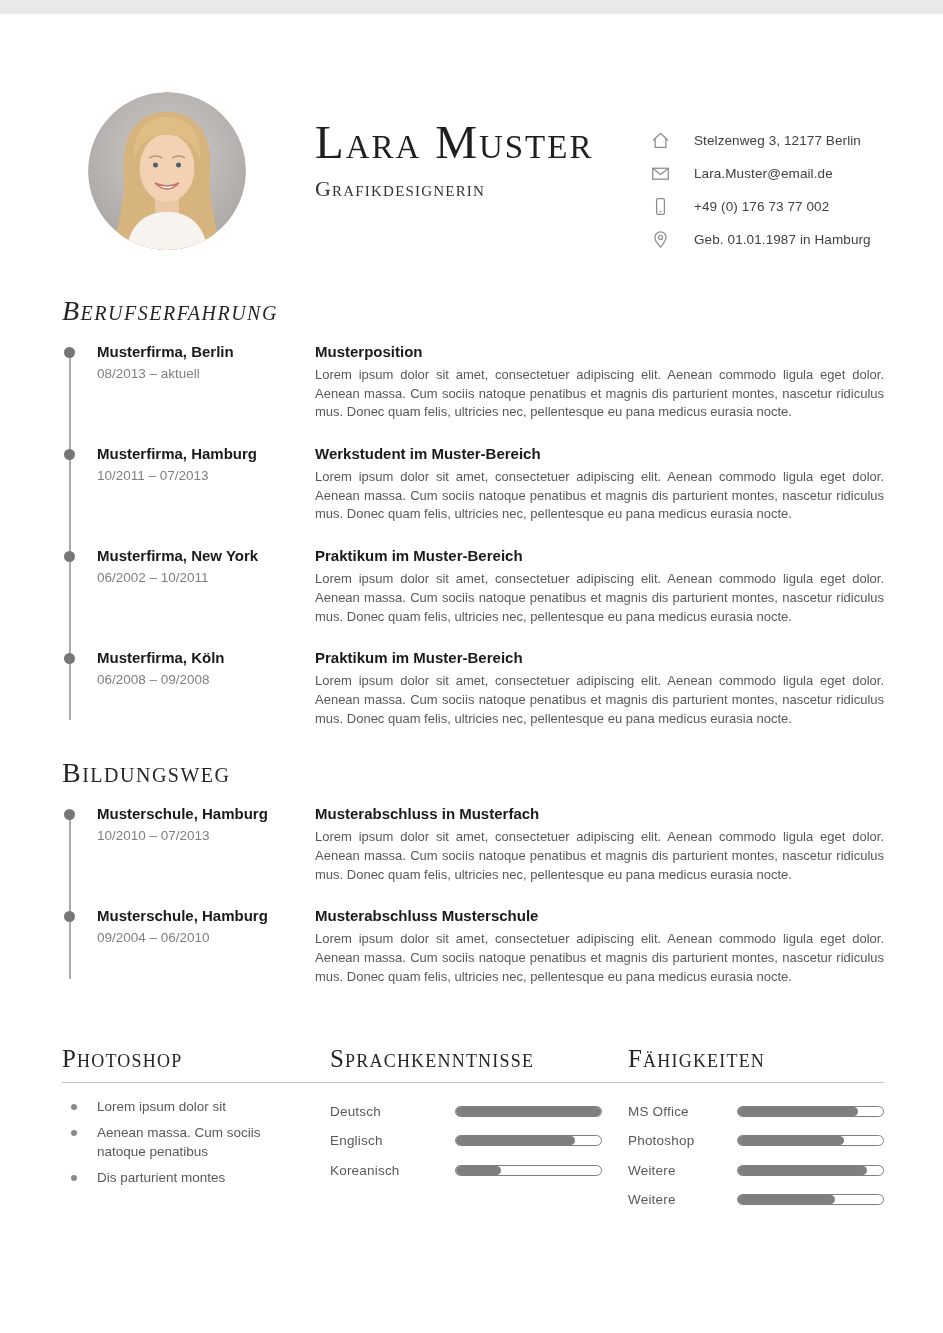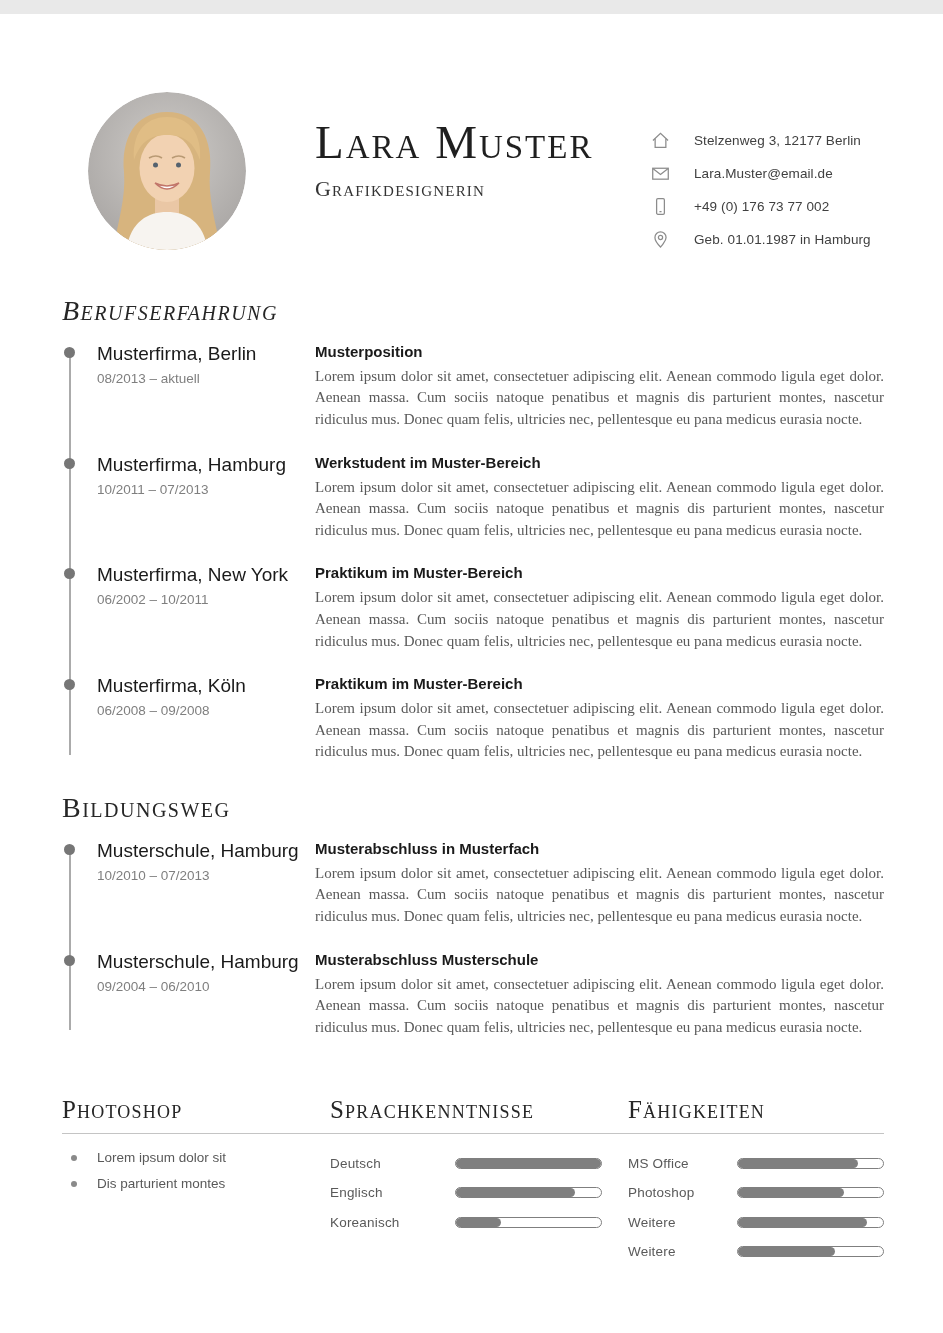--- a/index.html
+++ b/index.html
@@ -37,24 +37,24 @@
   }
   .sec-xp { margin-top:40px;font-style:italic; }
   .sec-edu { margin-top:30px; }
   
   .entries { position:relative; margin-top:16px; }
   .tl-line { position:absolute; left:7px; top:10px; bottom:8px; width:1.5px; background:#ababab; }
   .entry { display:grid; grid-template-columns:35px 218px 1fr; margin-bottom:23px; }
   .entry:last-child { margin-bottom:0; }
   .dotcol { position:relative; }
   .dot { position:absolute; left:2px; top:4px; width:11px; height:11px; border-radius:50%; background:#767676; }
-  .company { font-size:19px; font-weight:400; color:#1a1a1a; }
+  .company { font-size:15px; font-weight:700; color:#1a1a1a; }
   .dates { font-size:13.5px; color:#7f7f7f; margin-top:6px; }
   .pos { font-size:15px; font-weight:700; color:#1a1a1a; }
-  .desc { font-size:15px; line-height:1.44; color:#595959; text-align:justify; margin-top:6px;font-family:Liberation Serif, serif; }
+  .desc { font-size:13px; line-height:1.44; color:#595959; text-align:justify; margin-top:6px; }
   
   .bottom { margin-top:58px; }
   .bgrid { display:grid; grid-template-columns:242px 272px 256px; column-gap:26px; }
   .sec-small {
     font-family:"Liberation Serif","DejaVu Serif",serif;
     font-variant:small-caps; font-weight:400; font-size:25px;
     letter-spacing:1.2px; color:#262626;
   }
   .rule { height:1px; background:#c4c4c4; margin-top:9px; }
   .bcontent { margin-top:14px; }
@@ -249,20 +249,21 @@
       <h3 class="sec-small">Photoshop</h3>
       <h3 class="sec-small">Sprachkenntnisse</h3>
       <h3 class="sec-small">Fähigkeiten</h3>
     </div>
     <div class="rule"></div>
 
     <div class="bgrid bcontent">
 
       <ul class="bullets">
         <li>Lorem ipsum dolor sit</li>
+        <li>Aenean massa. Cum sociis natoque penatibus</li>
         <li>Dis parturient montes</li>
       </ul>
 
       <div>
         <div class="barrow">
           <span class="barlabel">Deutsch</span>
           <span class="bar">
               <span class="fill" style="width: 100%;"></span>
             </span>
         </div>

